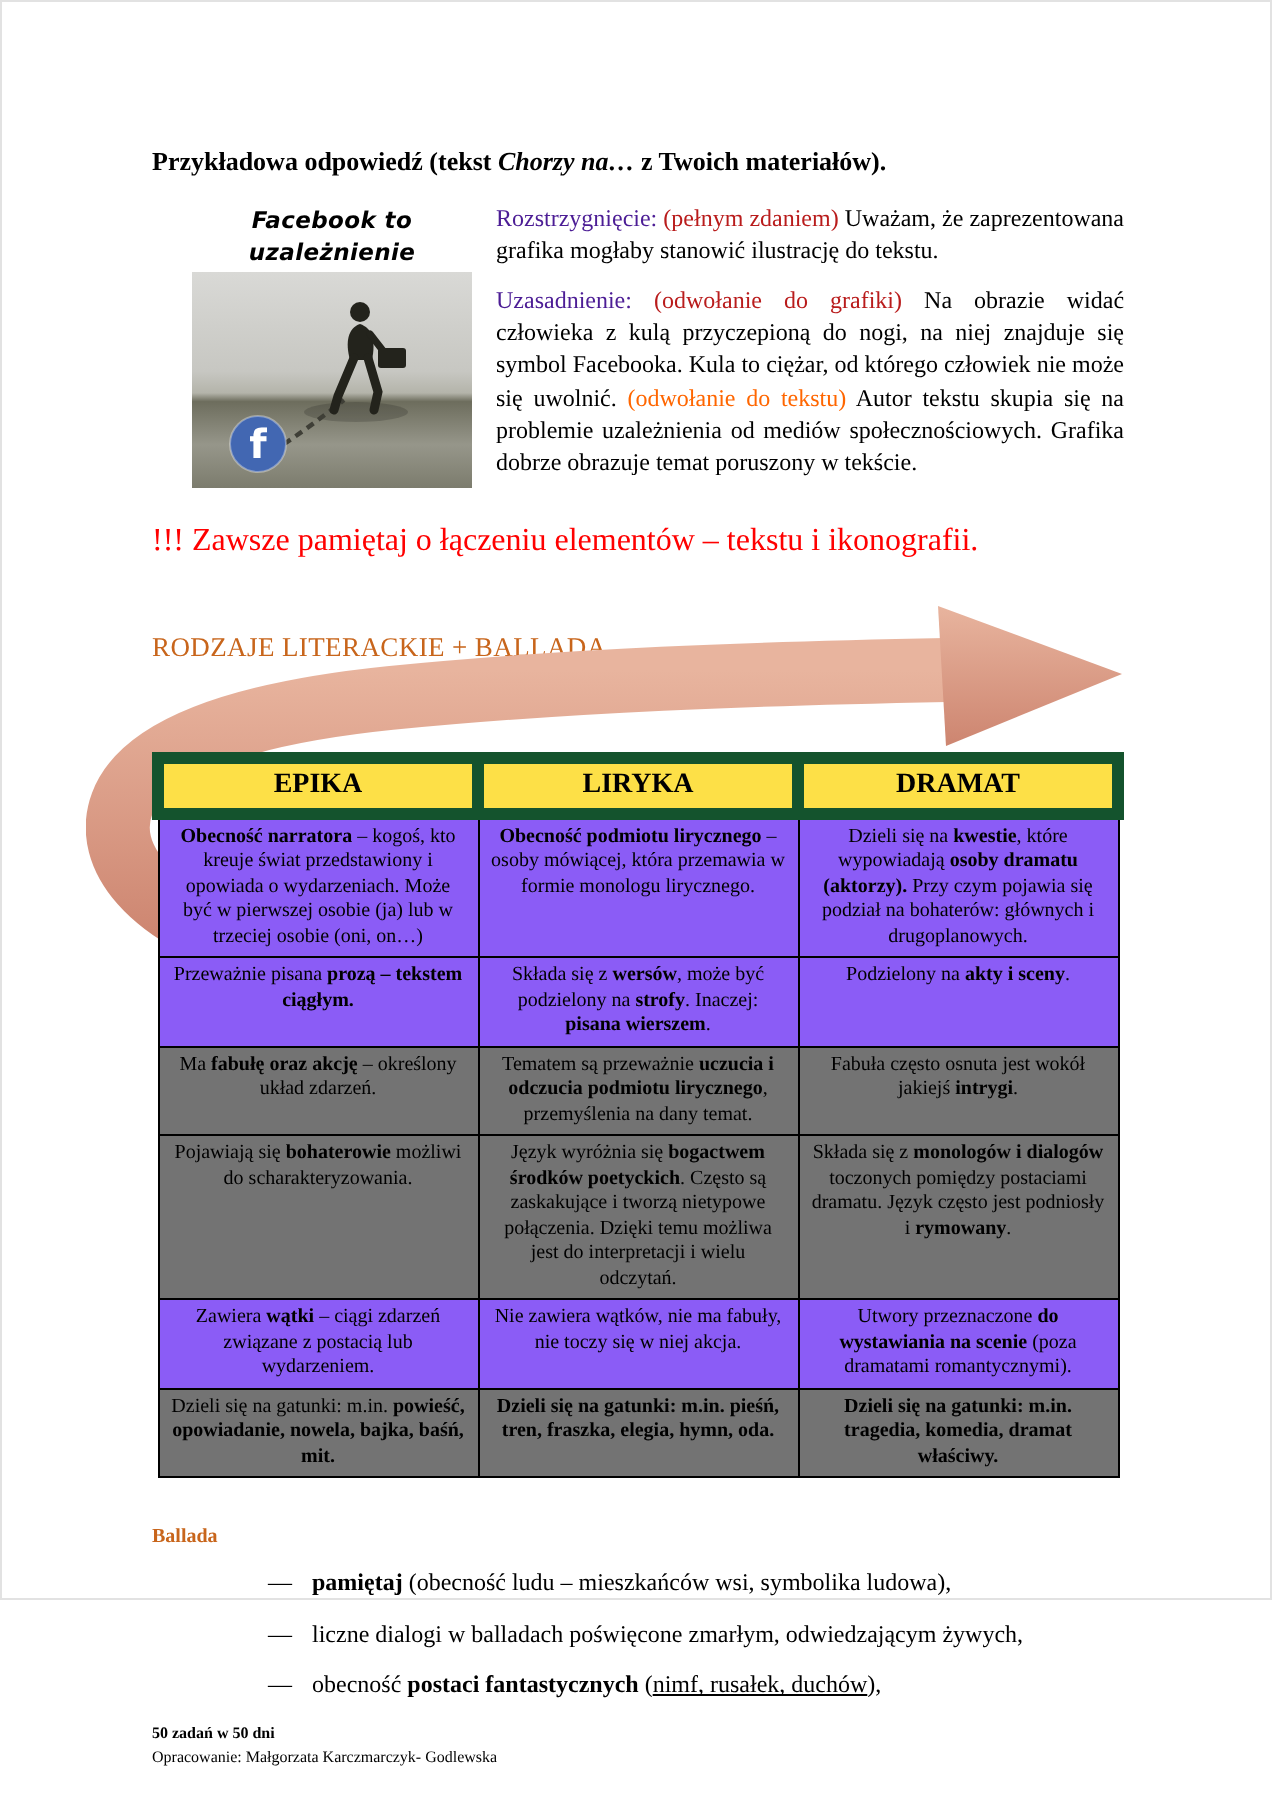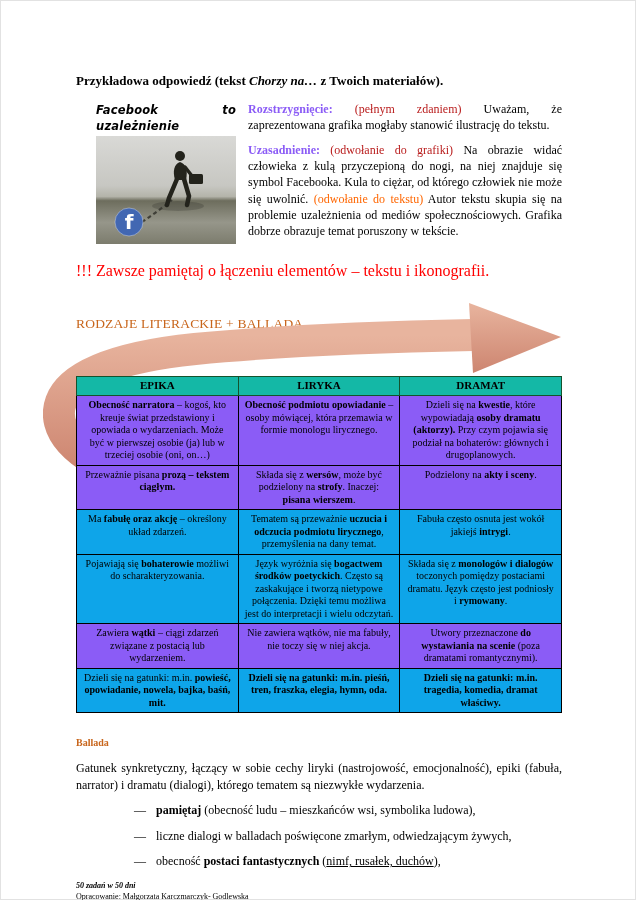--- a/index.html
+++ b/index.html
@@ -1,67 +1,67 @@
 <!DOCTYPE html>
 <html><head>
 <meta charset="utf-8">
 <style>
   html,body{margin:0;padding:0;}
   body{
     width:636px;height:900px;background:#ffffff;color:#000;
     font-family:"Liberation Serif",serif;position:relative;overflow:hidden;
   }
   .page{
-    position:relative;width:636px;height:900px;box-sizing:border-box;
+    position:relative;width:636px;height:800px;box-sizing:border-box;
     padding:72px 73px 0 75px;border:1px solid #e2e2e2;background:#fff;
   }
   
   .doc-heading{font-size:13px;font-weight:bold;margin:0 0 12px 0;}
   .doc-heading i{font-style:italic;}
   
   .intro{padding-left:20px;font-size:12px;line-height:1.36;text-align:justify;}
   .intro::after{content:"";display:block;clear:both;}
   .photo{float:left;width:140px;margin:2px 12px 4px 0;}
   .photo-caption{
     font-family:"DejaVu Sans",sans-serif;font-weight:bold;font-style:italic;
-    font-size:11.5px;margin-bottom:2px;letter-spacing:.2px;
+    font-size:11.5px;text-align:center;margin-bottom:2px;letter-spacing:.2px;
   }
   .photo-img{
     position:relative;width:140px;height:108px;overflow:hidden;
     background:linear-gradient(180deg,#d9d9d6 0%,#c7c7c2 46%,#b4b4aa 56%,#6d6d5d 60%,#96968a 80%,#7c7c6d 100%);
   }
   .photo-art{position:absolute;left:0;top:0;}
   .body-p{margin:0 0 8px 0;}
-  .lab-green{color:#8b5cf6;font-weight:bold;}
+  .lab-green{color:#4c1d95;font-weight:normal;}
   .hint-green{color:#b91c1c;}
   .hint-orange{color:#FF6600;}
   .warning{color:#FF0000;font-size:16px;margin:14px 0 0 0;}
   
   .section-title{color:#C8651B;font-size:13.5px;font-weight:normal;margin:36px 0 0 0;letter-spacing:.2px;}
   
   .arrow-svg{position:absolute;left:42px;top:294px;z-index:1;}
   
   .genre-table{
     position:relative;z-index:2;width:100%;margin-top:44px;border-collapse:collapse;
     font-size:10px;line-height:1.25;text-align:center;
   }
   .genre-table th{
-    border:1px solid #14532d;background:#14b8a6;font-size:11px;font-weight:bold;padding:2px 4px;
+    border:6px solid #14532d;background:#fde047;font-size:14px;font-weight:bold;padding:2px 4px;
   }
-  .genre-table td{border:1px solid #000;background:#0ea5e9;padding:3px 6px;vertical-align:top;width:33.33%;}
+  .genre-table td{border:1px solid #000;background:#737373;padding:3px 6px;vertical-align:top;width:33.33%;}
   .genre-table tr.shaded td{background:#8b5cf6;}
   
   .ballada-title{color:#C8651B;font-size:10px;font-weight:bold;margin:24px 0 0 0;}
   .ballada-intro{font-size:12px;line-height:1.38;text-align:justify;margin:12px 0 0 0;}
   .bullets{margin-top:10px;position:relative;z-index:2;}
   .bullet{display:flex;font-size:12px;line-height:1.3;margin:0 0 10px 0;padding-left:58px;}
   .bullet .dash{margin-right:10px;flex:none;}
   
   .footer{margin-top:4px;font-size:8px;line-height:1.45;}
-  .footer-line1{font-weight:bold;font-style:italic;}
+  .footer-line1{font-weight:bold;}
 </style>
 </head>
 <body>
 
 <div class="page">
 
   <svg class="arrow-svg" width="530" height="180" viewBox="0 0 530 180">
     <defs>
       <linearGradient id="arrowGrad" x1="0" y1="0" x2="0" y2="1">
         <stop offset="0" stop-color="#e8b49e"></stop>
@@ -108,21 +108,21 @@
     <thead>
       <tr>
           <th>EPIKA</th>
           <th>LIRYKA</th>
           <th>DRAMAT</th>
         </tr>
     </thead>
     <tbody>
         <tr class="shaded">
           <td><b>Obecność narratora</b> – kogoś, kto kreuje świat przedstawiony i opowiada o wydarzeniach. Może być w pierwszej osobie (ja) lub w trzeciej osobie (oni, on…)</td>
-          <td><b>Obecność podmiotu opowiadanie</b> – osoby mówiącej, która przemawia w formie monologu lirycznego.</td>
+          <td><b>Obecność podmiotu lirycznego</b> – osoby mówiącej, która przemawia w formie monologu lirycznego.</td>
           <td>Dzieli się na <b>kwestie</b>, które wypowiadają <b>osoby dramatu (aktorzy).</b> Przy czym pojawia się podział na bohaterów: głównych i drugoplanowych.</td>
         </tr>
         <tr class="shaded">
           <td>Przeważnie pisana <b>prozą – tekstem ciągłym.</b></td>
           <td>Składa się z <b>wersów</b>, może być podzielony na <b>strofy</b>. Inaczej: <b>pisana wierszem</b>.</td>
           <td>Podzielony na <b>akty i sceny</b>.</td>
         </tr>
         <tr>
           <td>Ma <b>fabułę oraz akcję</b> – określony układ zdarzeń.</td>
           <td>Tematem są przeważnie <b>uczucia i odczucia podmiotu lirycznego</b>, przemyślenia na dany temat.</td>
@@ -141,21 +141,20 @@
         <tr>
           <td>Dzieli się na gatunki: m.in. <b>powieść, opowiadanie, nowela, bajka, baśń, mit.</b></td>
           <td><b>Dzieli się na gatunki: m.in. pieśń, tren, fraszka, elegia, hymn, oda.</b></td>
           <td><b>Dzieli się na gatunki: m.in. tragedia, komedia, dramat właściwy.</b></td>
         </tr>
       </tbody>
   </table>
 
   <h3 class="ballada-title">Ballada</h3>
 
-  <p class="ballada-intro">Gatunek synkretyczny, łączący w sobie cechy liryki (nastrojowość, emocjonalność), epiki (fabuła, narrator) i dramatu (dialogi), którego tematem są niezwykłe wydarzenia.</p>
 
   <div class="bullets">
       <div class="bullet">
         <span class="dash">—</span>
         <span><b>pamiętaj</b> (obecność ludu – mieszkańców wsi, symbolika ludowa),</span>
       </div>
       <div class="bullet">
         <span class="dash">—</span>
         <span>liczne dialogi w balladach poświęcone zmarłym, odwiedzającym żywych,</span>
       </div>

